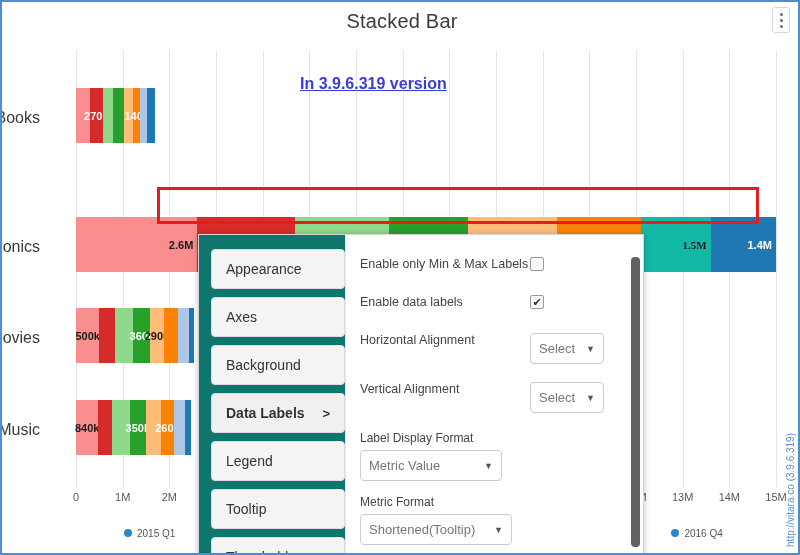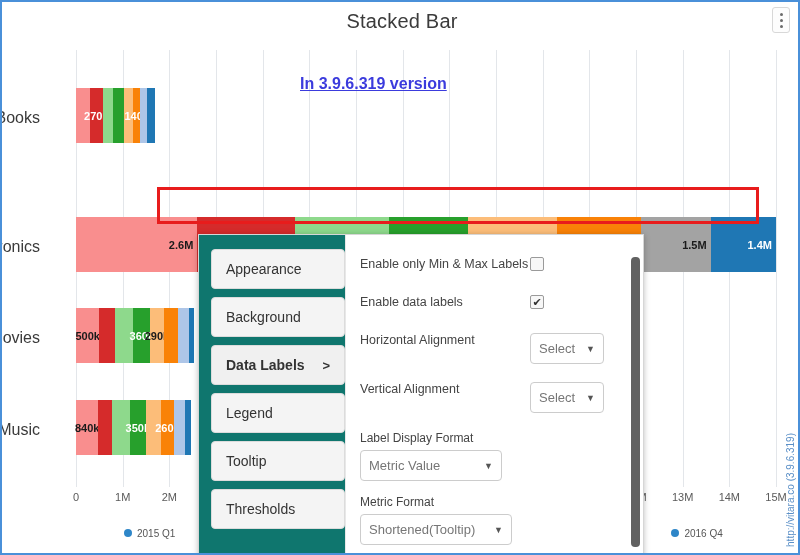--- a/index.html
+++ b/index.html
@@ -244,21 +244,21 @@
         </div>
         <div class="seg" style="width: 79.3333px; height: 100%; background: rgb(39, 160, 44);">
           <span style="color: rgb(255, 255, 255);">1.7M</span>
         </div>
         <div class="seg" style="width: 88.6667px; height: 100%; background: rgb(252, 189, 121);">
           <span style="color: rgb(26, 26, 26);">1.9M</span>
         </div>
         <div class="seg" style="width: 84px; height: 100%; background: rgb(249, 130, 7);">
           <span style="color: rgb(255, 255, 255);">1.8M</span>
         </div>
-        <div class="seg" style="width: 70px; height: 100%; background: #a3a3a3;">
+        <div class="seg" style="width: 70px; height: 100%; background: #14b8a6; font-family: Liberation Serif, serif;">
           <span style="color: rgb(26, 26, 26);">1.5M</span>
         </div>
         <div class="seg" style="width: 65.3333px; height: 100%; background: rgb(31, 119, 180);">
           <span style="color: rgb(255, 255, 255);">1.4M</span>
         </div>
       </div>
       <div class="cat-label" style="top: 187.5px;">Electronics</div>
       <div class="bar-row" style="top: 258px; height: 55px;">
         <div class="seg" style="width: 23.3333px; height: 100%; background: rgb(249, 142, 142);">
           <span class="ctr" style="color: rgb(26, 26, 26);">500k</span>
@@ -310,20 +310,23 @@
       </div>
     </div>
 
   <div id="watermark">http://vitara.co  (3.9.6.319)</div>
 
   <div id="settings-panel">
 
     <div id="panel-nav">
         <div class="nav-item">
           <span>Appearance</span>
+        </div>
+        <div class="nav-item">
+          <span>Axes</span>
         </div>
         <div class="nav-item">
           <span>Background</span>
         </div>
         <div class="nav-item active">
           <span>Data Labels</span>
           <span class="nav-chevron">&gt;</span>
         </div>
         <div class="nav-item">
           <span>Legend</span>

